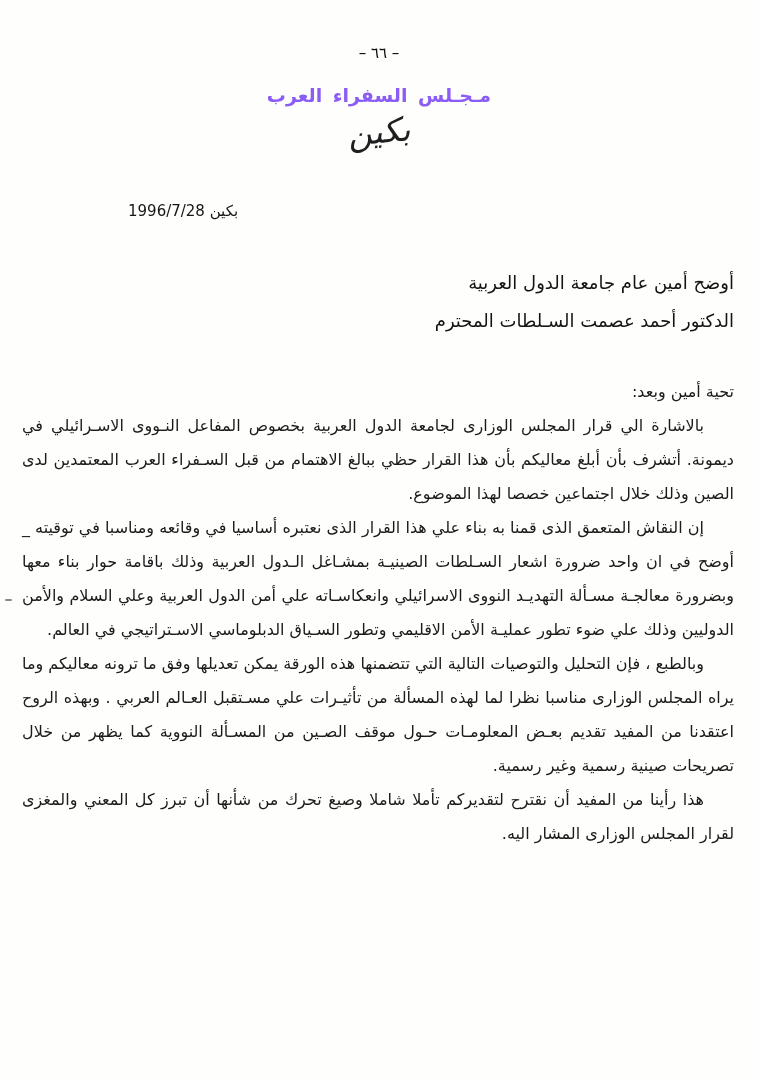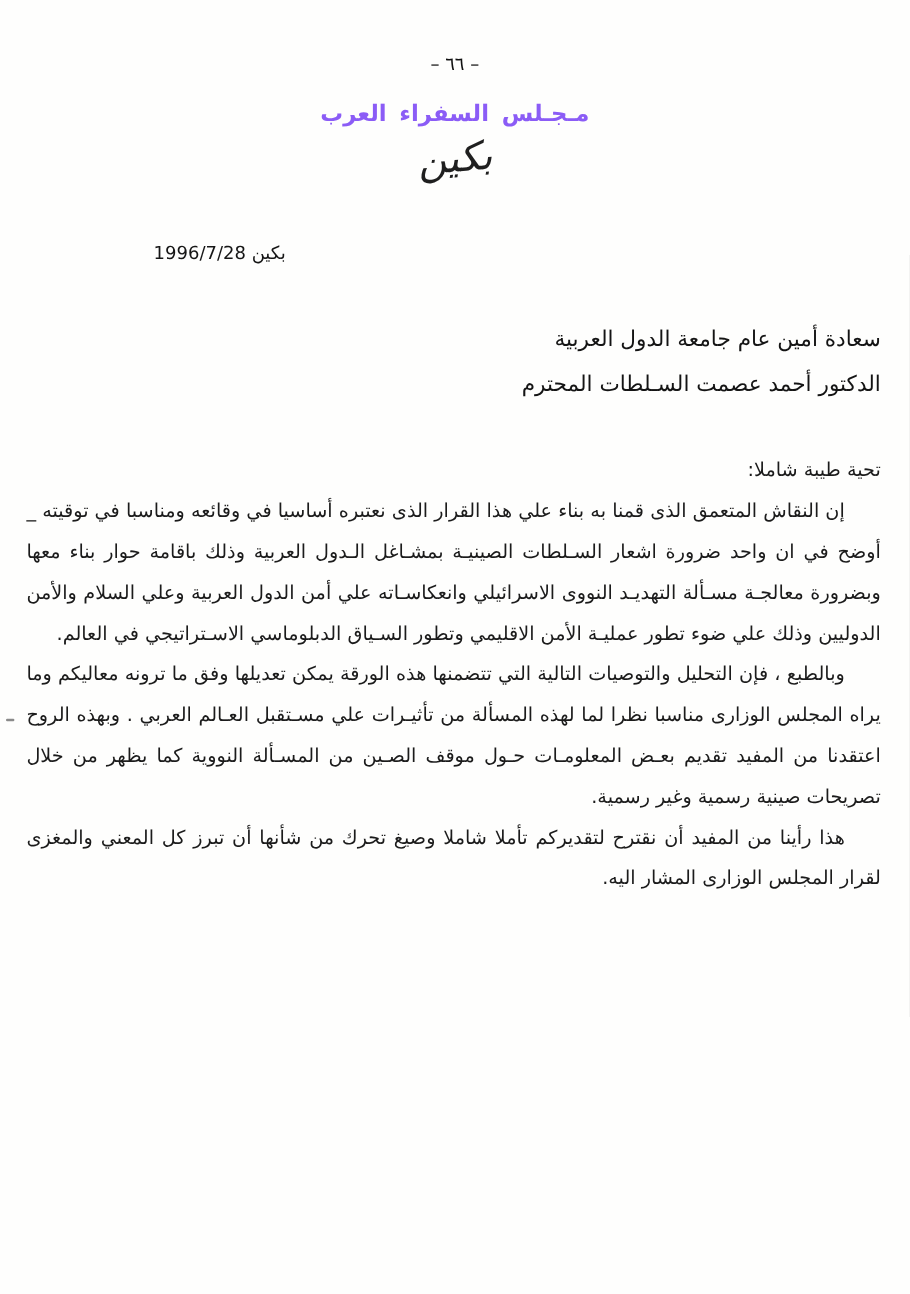--- a/index.html
+++ b/index.html
@@ -109,26 +109,27 @@
   <div class="page-number">– ٦٦ –</div>
 
   <div>
     <div class="org-name">مـجـلس السفراء العرب</div>
     <div class="city-script">بكين</div>
   </div>
 
   <div class="dateline">بكين 1996/7/28</div>
 
   <div class="addressee">
-    <div>سعادة أمين عام جامعة الدول العربية</div>
+    <div>أوضح أمين عام جامعة الدول العربية</div>
     <div>الدكتور أحمد عصمت السـلطات المحترم</div>
   </div>
 
   <div class="body-block">
-    <p class="salutation">تحية طيبة شاملا:</p>
+    <p class="salutation">تحية أمين وبعد:</p>
+    <p class="para">بالاشارة الي قرار المجلس الوزارى لجامعة الدول العربية بخصوص المفاعل النـووى الاسـرائيلي في ديمونة. أتشرف بأن أبلغ معاليكم بأن هذا القرار حظي ببالغ الاهتمام من قبل السـفراء العرب المعتمدين لدى الصين وذلك خلال اجتماعين خصصا لهذا الموضوع.</p>
     <p class="para">إن النقاش المتعمق الذى قمنا به بناء علي هذا القرار الذى نعتبره أساسيا في وقائعه ومناسبا في توقيته _ أوضح في ان واحد ضرورة اشعار السـلطات الصينيـة بمشـاغل الـدول العربية وذلك باقامة حوار بناء معها وبضرورة معالجـة مسـألة التهديـد النووى الاسرائيلي وانعكاسـاته علي أمن الدول العربية وعلي السلام والأمن الدوليين وذلك علي ضوء تطور عمليـة الأمن الاقليمي وتطور السـياق الدبلوماسي الاسـتراتيجي في العالم.</p>
     <p class="para">وبالطبع ، فإن التحليل والتوصيات التالية التي تتضمنها هذه الورقة يمكن تعديلها وفق ما ترونه معاليكم وما يراه المجلس الوزارى مناسبا نظرا لما لهذه المسألة من تأثيـرات علي مسـتقبل العـالم العربي . وبهذه الروح اعتقدنا من المفيد تقديم بعـض المعلومـات حـول موقف الصـين من المسـألة النووية كما يظهر من خلال تصريحات صينية رسمية وغير رسمية.</p>
     <p class="para">هذا رأينا من المفيد أن نقترح لتقديركم تأملا شاملا وصيغ تحرك من شأنها أن تبرز كل المعني والمغزى لقرار المجلس الوزارى المشار اليه.</p>
   </div>
 
   <div class="scan-artifact"></div>
 
 </div>
 
 </body></html>

